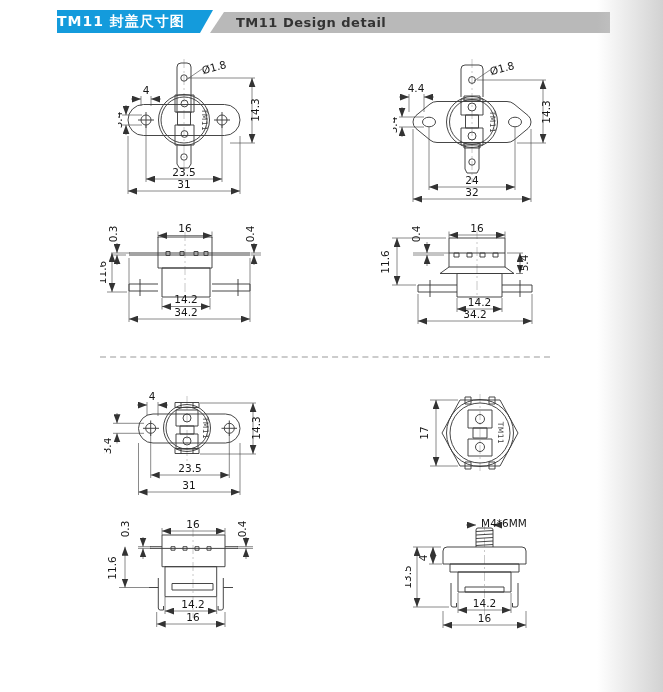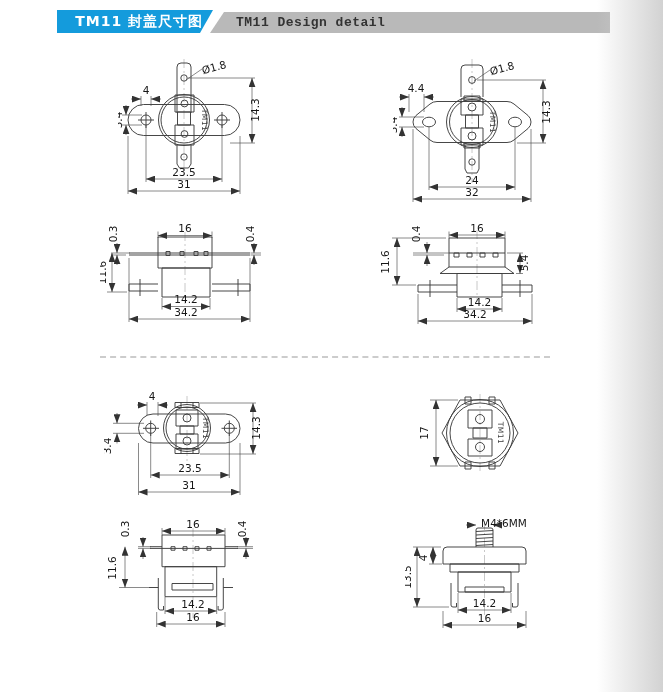--- a/index.html
+++ b/index.html
@@ -4,26 +4,26 @@
 <style>
   html,body{margin:0;padding:0;background:#fff;}
   #page{position:relative;width:663px;height:692px;background:#ffffff;overflow:hidden;
         font-family:"DejaVu Sans",sans-serif;}
   
   #edge{position:absolute;right:0;top:0;width:66px;height:692px;
         background:linear-gradient(to right, rgba(255,255,255,0), #d2d2d2);}
   
   #tab-blue{position:absolute;left:57px;top:10px;width:156px;height:23px;background:#149bdc;
             clip-path:polygon(0 0,100% 0,calc(100% - 13px) 100%,0 100%);
-            color:#fff;font-size:14px;font-weight:bold;line-height:23px;text-align:right;
+            color:#fff;font-size:14px;font-weight:bold;line-height:23px;text-align:left;
             padding-right:10px;box-sizing:border-box;letter-spacing:1px;}
   #tab-gray{position:absolute;left:210px;top:12px;width:400px;height:21px;background:#b9b9b9;
             clip-path:polygon(14px 0,100% 0,100% 100%,0 100%);
             color:#333;font-size:13px;font-weight:600;line-height:21px;
-            padding-left:26px;box-sizing:border-box;letter-spacing:0.5px;font-family:Liberation Mono, monospace;}
+            padding-left:26px;box-sizing:border-box;letter-spacing:0.5px;}
   #divider{position:absolute;left:100px;top:356px;width:450px;height:0;
            border-top:2px dashed #cccccc;}
   .dwg{position:absolute;}
   
   .ln *{stroke:#3d3d3d;stroke-width:0.95;fill:none;stroke-linejoin:round;}
   .cl *{stroke:#9a9a9a;stroke-width:0.55;fill:none;stroke-dasharray:9 3 2 3;}
   .dm *{stroke:#4a4a4a;stroke-width:0.65;fill:none;}
   .dm text{stroke:none;fill:#161616;font-family:"DejaVu Sans",sans-serif;font-size:10.5px;
            text-anchor:middle;}
   .lbl{stroke:none !important;fill:#3a3a3a !important;font-family:"DejaVu Sans",sans-serif;

